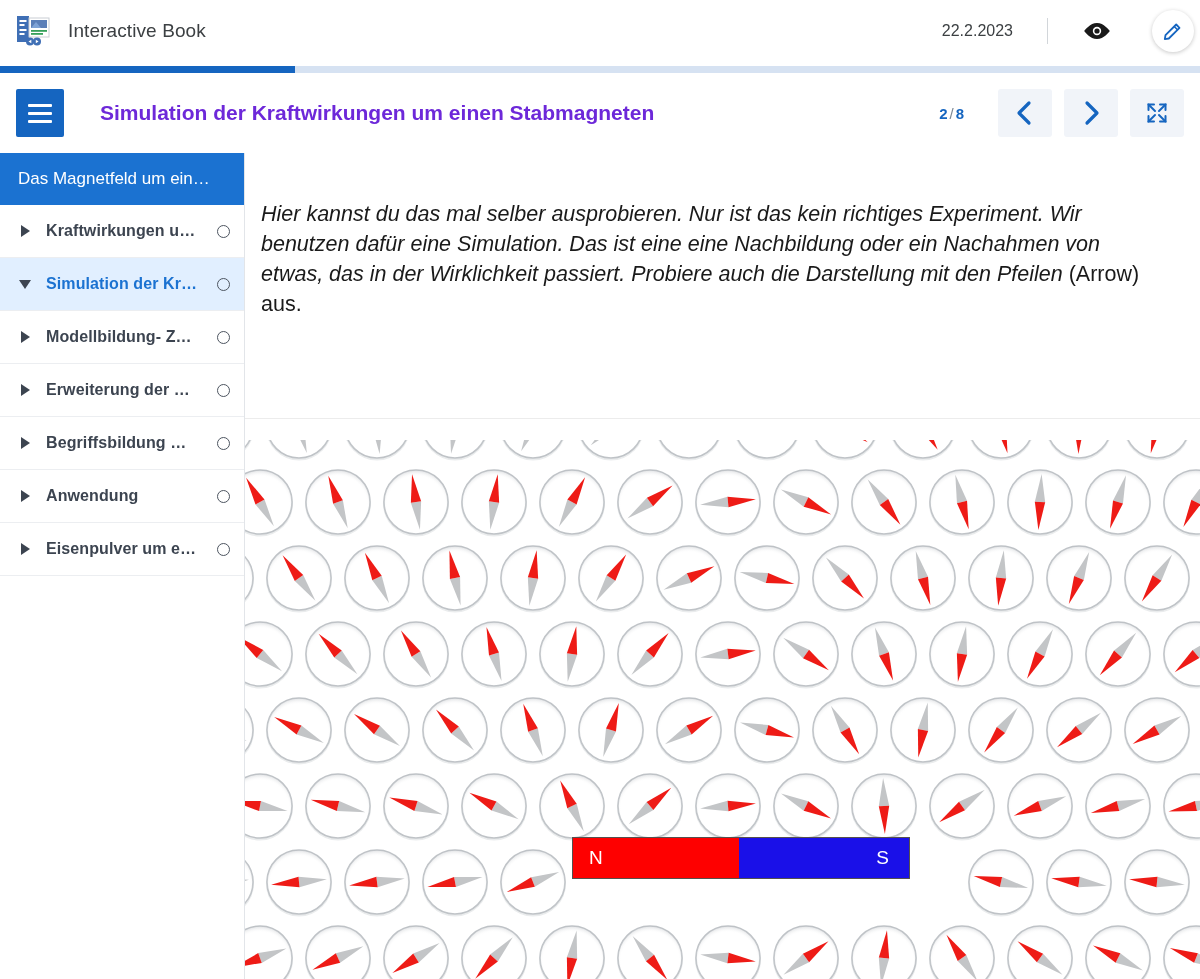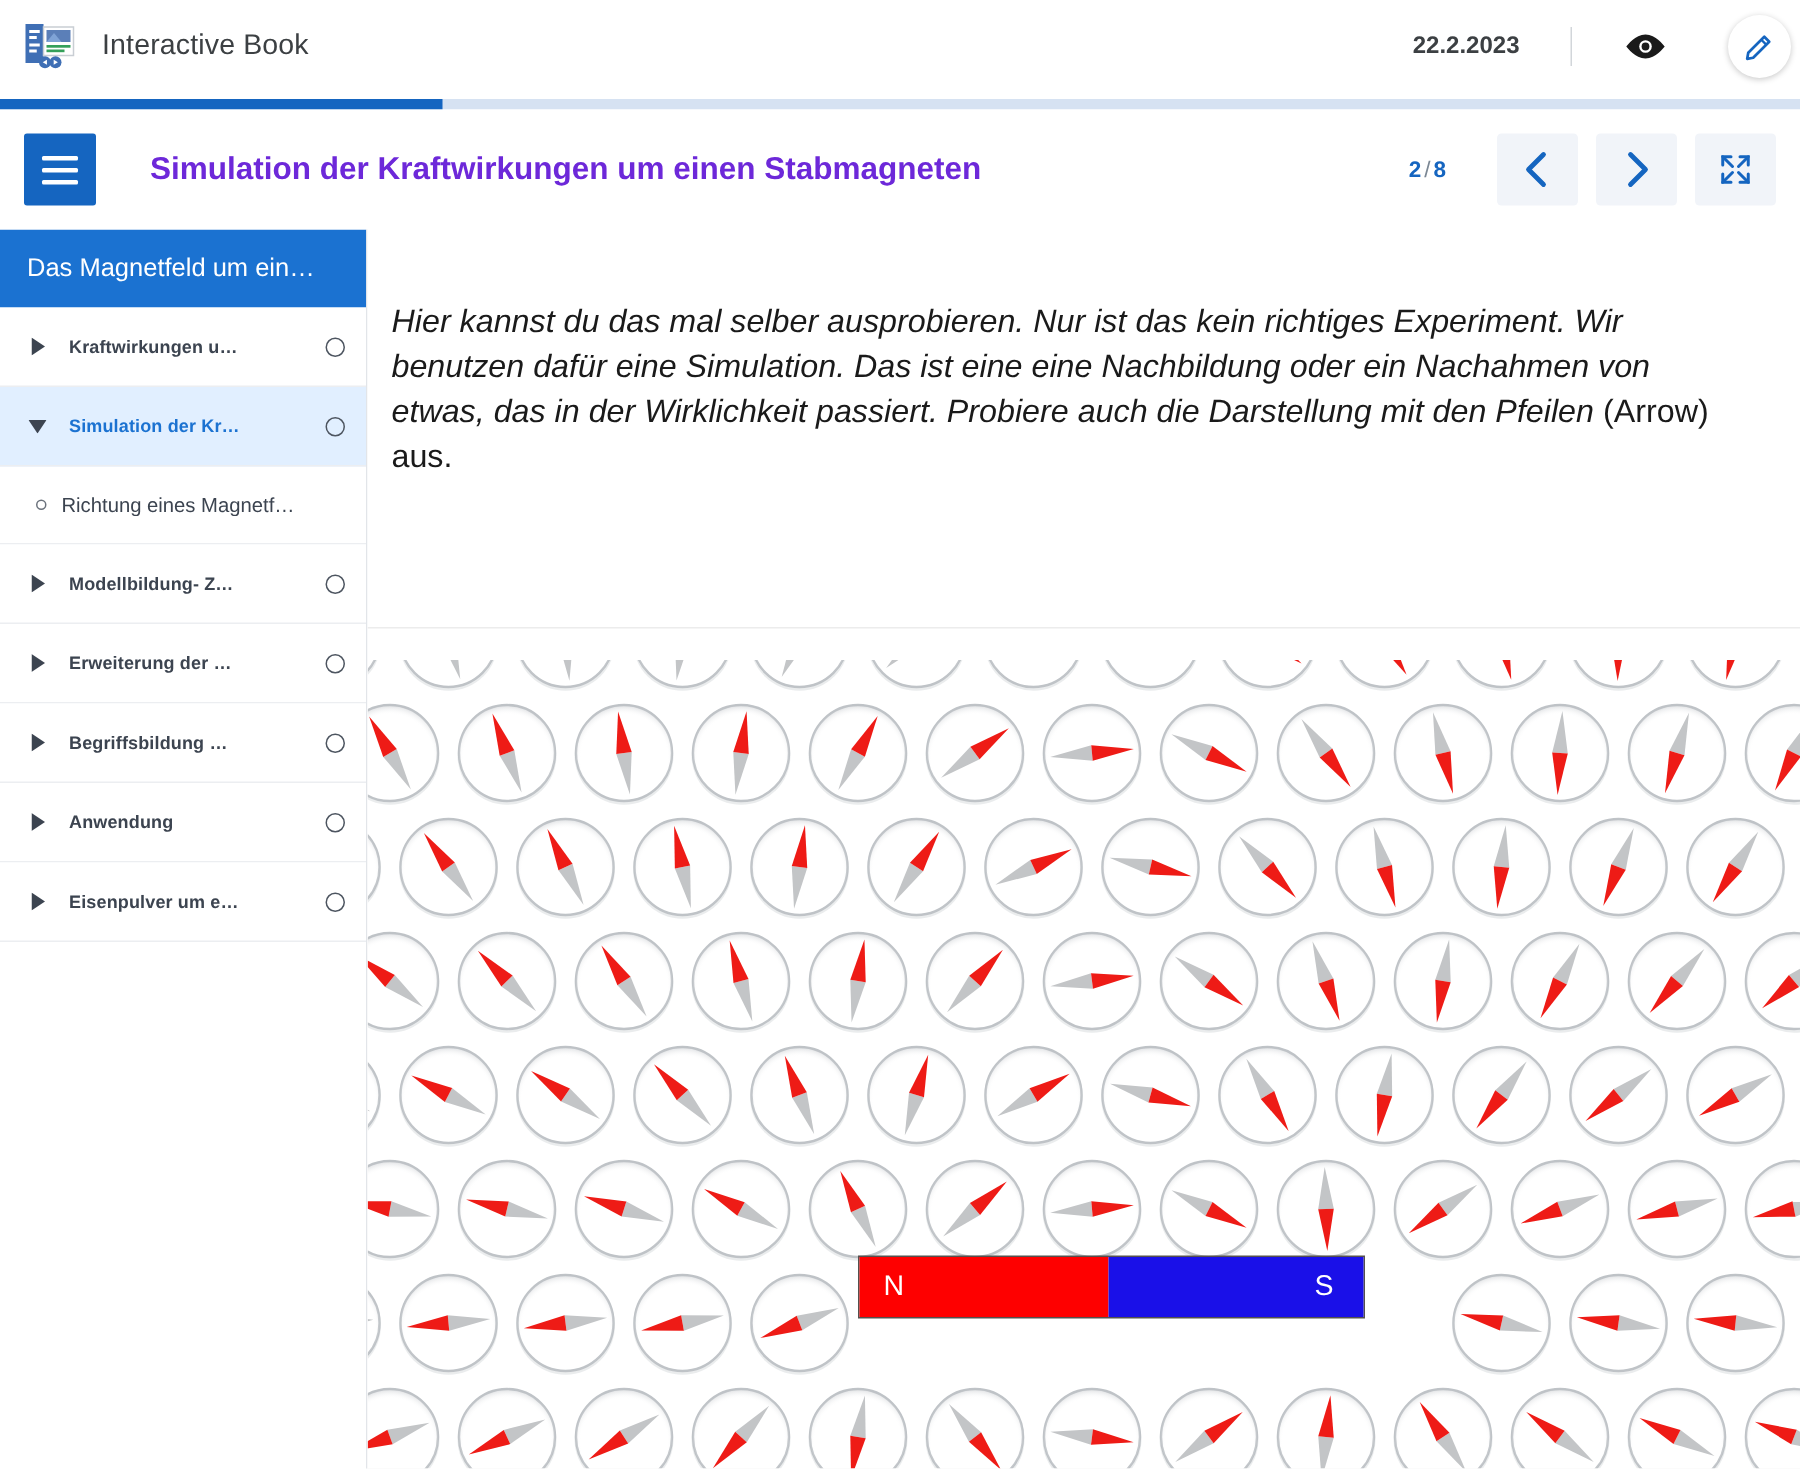--- a/index.html
+++ b/index.html
@@ -19,21 +19,21 @@
     background:#ffffff;
     padding:0 16px 0 14px;
     position:relative;
   }
   #app-logo{ width:38px; height:38px; position:relative; flex:0 0 auto; }
   #app-title{
     font-size:19px; color:#3c4043; margin-left:16px;
     letter-spacing:.1px; white-space:nowrap;
   }
   #app-bar-right{
-    margin-left:auto; display:flex; align-items:center; gap:16px;font-weight:bold;
+    margin-left:auto; display:flex; align-items:center; gap:16px;
   }
   #app-date{ font-size:16px; color:#3c4043; white-space:nowrap; }
   .vdiv{ width:1px; height:26px; background:#d2d6da; margin:0 18px; }
   #eye-icon{ width:30px; height:30px; display:flex; align-items:center; justify-content:center; }
   #edit-fab{
     width:42px;height:42px;border-radius:50%;
     background:#ffffff;
     box-shadow:0 1px 4px rgba(0,0,0,.22);
     display:flex;align-items:center;justify-content:center;
     margin-left:14px; position:relative; left:10px;
@@ -86,21 +86,21 @@
     font-size:17px; white-space:nowrap; overflow:hidden;
   }
   .toc-item{
     height:53px; display:flex; align-items:center;
     border-bottom:1px solid #eceef1; padding:0 14px 0 18px;
     background:#ffffff; position:relative;
   }
   .toc-item.active{ background:#e1efff; }
   .caret{ width:14px; flex:0 0 14px; display:flex; align-items:center; justify-content:center; }
   .toc-label{
-    font-size:12px; font-weight:bold; color:#3c4450;
+    font-size:16px; font-weight:bold; color:#3c4450;
     margin-left:14px; white-space:nowrap; overflow:hidden; letter-spacing:.1px;
   }
   .toc-item.active .toc-label{ color:#1b72d1; }
   .toc-ring{
     margin-left:auto; width:13px;height:13px;border:1.6px solid #4d5560;border-radius:50%;
     flex:0 0 13px;
   }
   .toc-sub{
     height:52px; display:flex; align-items:center;
     border-bottom:1px solid #eceef1; padding:0 14px 0 24px; background:#fff;
@@ -244,24 +244,20 @@
     <div class="toc-item active">
       <span class="caret">
         <svg width="12" height="9" viewBox="0 0 12 9">
             <polygon points="0,0 12,0 6,9" fill="#3c4450"></polygon>
           </svg>
       </span>
       <span class="toc-label">Simulation der Kr…</span>
       <span class="toc-ring"></span>
     </div>
 
-    <div class="toc-sub">
-      <span class="sub-dot"></span>
-      <span class="sub-label">Richtung eines Magnetf…</span>
-    </div>
 
     <div class="toc-item">
       <span class="caret">
         <svg width="9" height="12" viewBox="0 0 9 12">
             <polygon points="0,0 9,6 0,12" fill="#3c4450"></polygon>
           </svg>
       </span>
       <span class="toc-label">Modellbildung- Z…</span>
       <span class="toc-ring"></span>
     </div>

